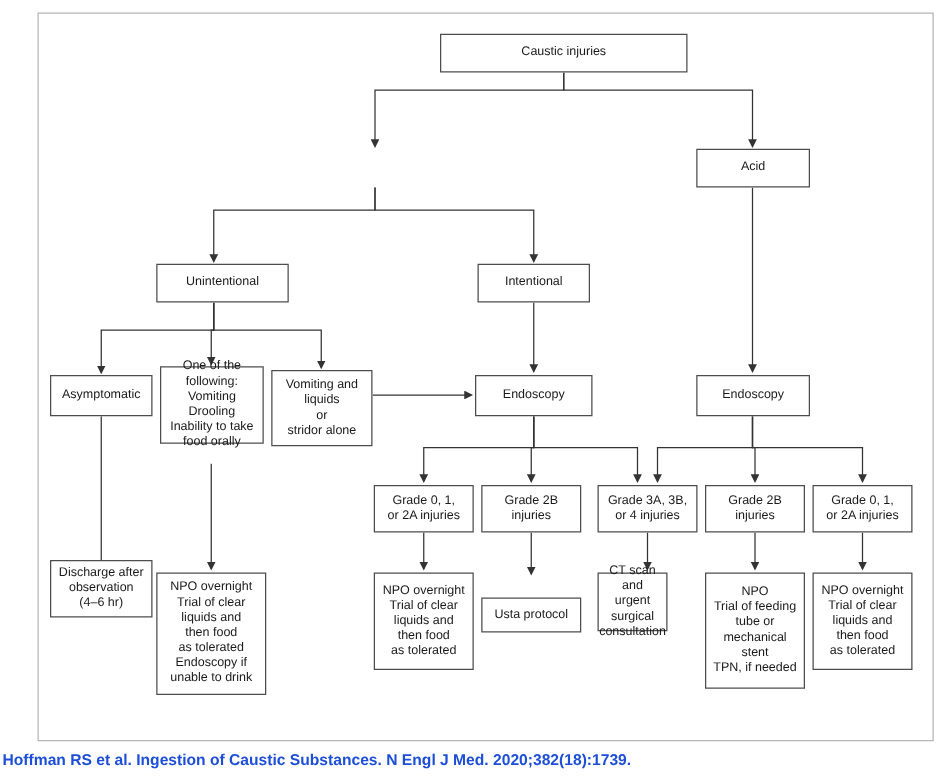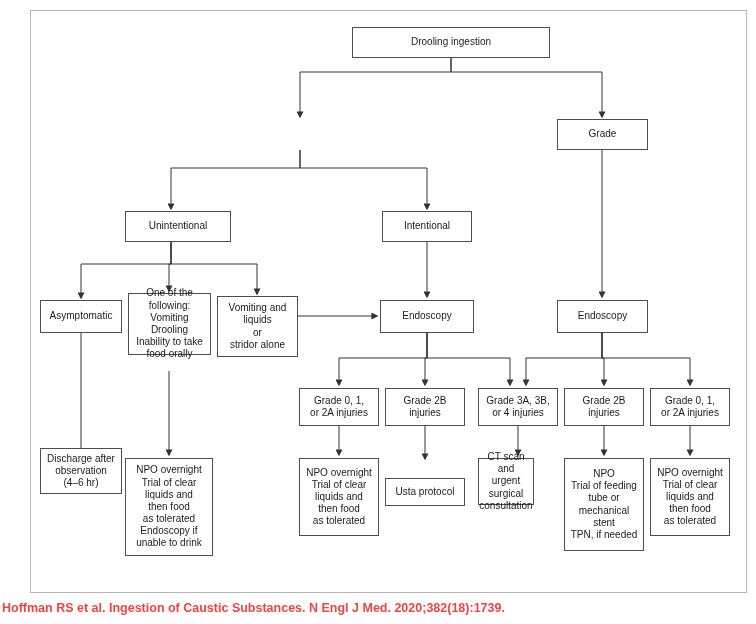--- a/index.html
+++ b/index.html
@@ -5,21 +5,21 @@
   html,body{margin:0;padding:0;background:#ffffff;}
   #page{position:relative;width:756px;height:624px;background:#ffffff;
         font-family:"Liberation Sans", sans-serif;color:#1a1a1a;overflow:hidden;}
   .frame{position:absolute;left:30px;top:10px;width:715px;height:581px;
          border:1px solid #b5b5b5;background:#ffffff;}
   #connectors{position:absolute;left:0;top:0;width:756px;height:624px;pointer-events:none;}
   .box{position:absolute;box-sizing:border-box;border:1px solid #4d4d4d;background:#ffffff;
        display:flex;align-items:center;justify-content:center;text-align:center;
        font-size:10px;line-height:1.22;white-space:pre-line;padding:2px 1px;z-index:2;}
   .caption{position:absolute;left:2px;top:601px;width:752px;font-size:12.5px;
-           font-weight:600;color:#ef4444;}
+           font-weight:600;color:#1d4ed8;}
 </style>
 </head>
 <body>
 
 <div id="page">
 
   <div class="frame"></div>
 
   <svg id="connectors" width="756" height="624" viewBox="0 0 756 624" xmlns="http://www.w3.org/2000/svg">
     <defs>
@@ -45,24 +45,24 @@
       <polyline points="602,333 602,358 690,358 690,385" fill="none" stroke="#333333" stroke-width="1" marker-end="url(#arrowhead)"></polyline>
       <polyline points="81,333 81,455" fill="none" stroke="#333333" stroke-width="1" marker-end="url(#arrowhead)"></polyline>
       <polyline points="169,371 169,455" fill="none" stroke="#333333" stroke-width="1" marker-end="url(#arrowhead)"></polyline>
       <polyline points="339,426 339,455" fill="none" stroke="#333333" stroke-width="1" marker-end="url(#arrowhead)"></polyline>
       <polyline points="425,426 425,459" fill="none" stroke="#333333" stroke-width="1" marker-end="url(#arrowhead)"></polyline>
       <polyline points="518,426 518,455" fill="none" stroke="#333333" stroke-width="1" marker-end="url(#arrowhead)"></polyline>
       <polyline points="604,426 604,455" fill="none" stroke="#333333" stroke-width="1" marker-end="url(#arrowhead)"></polyline>
       <polyline points="690,426 690,455" fill="none" stroke="#333333" stroke-width="1" marker-end="url(#arrowhead)"></polyline>
     </svg>
 
-  <div class="box" style="left:352px;top:27px;width:198px;height:31px">Drooling ingestion</div>
+  <div class="box" style="left:352px;top:27px;width:198px;height:31px">Caustic injuries</div>
 
 
-  <div class="box" style="left:557px;top:119px;width:91px;height:31px">Grade</div>
+  <div class="box" style="left:557px;top:119px;width:91px;height:31px">Acid</div>
 
   <div class="box" style="left:125px;top:211px;width:106px;height:31px">Unintentional</div>
 
   <div class="box" style="left:382px;top:211px;width:90px;height:31px">Intentional</div>
 
   <div class="box" style="left:40px;top:300px;width:82px;height:33px">Asymptomatic</div>
 
   <div class="box" style="left:128px;top:293px;width:83px;height:62px">One of the
 following:
 Vomiting

